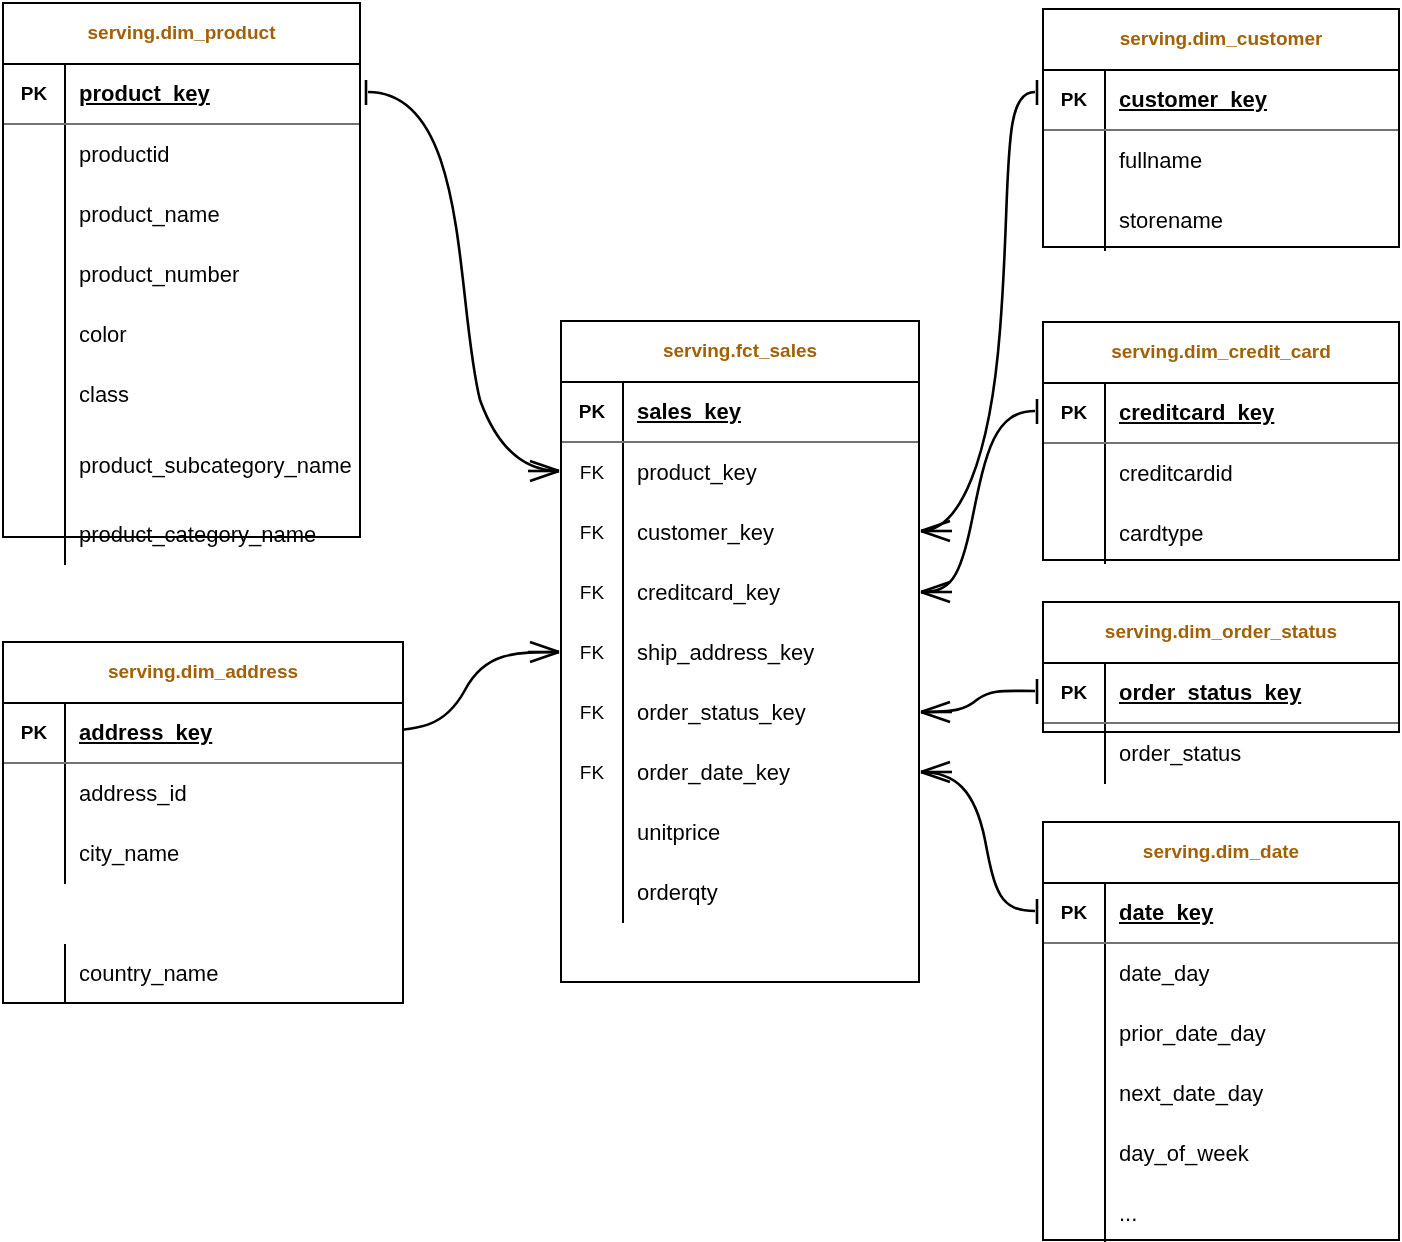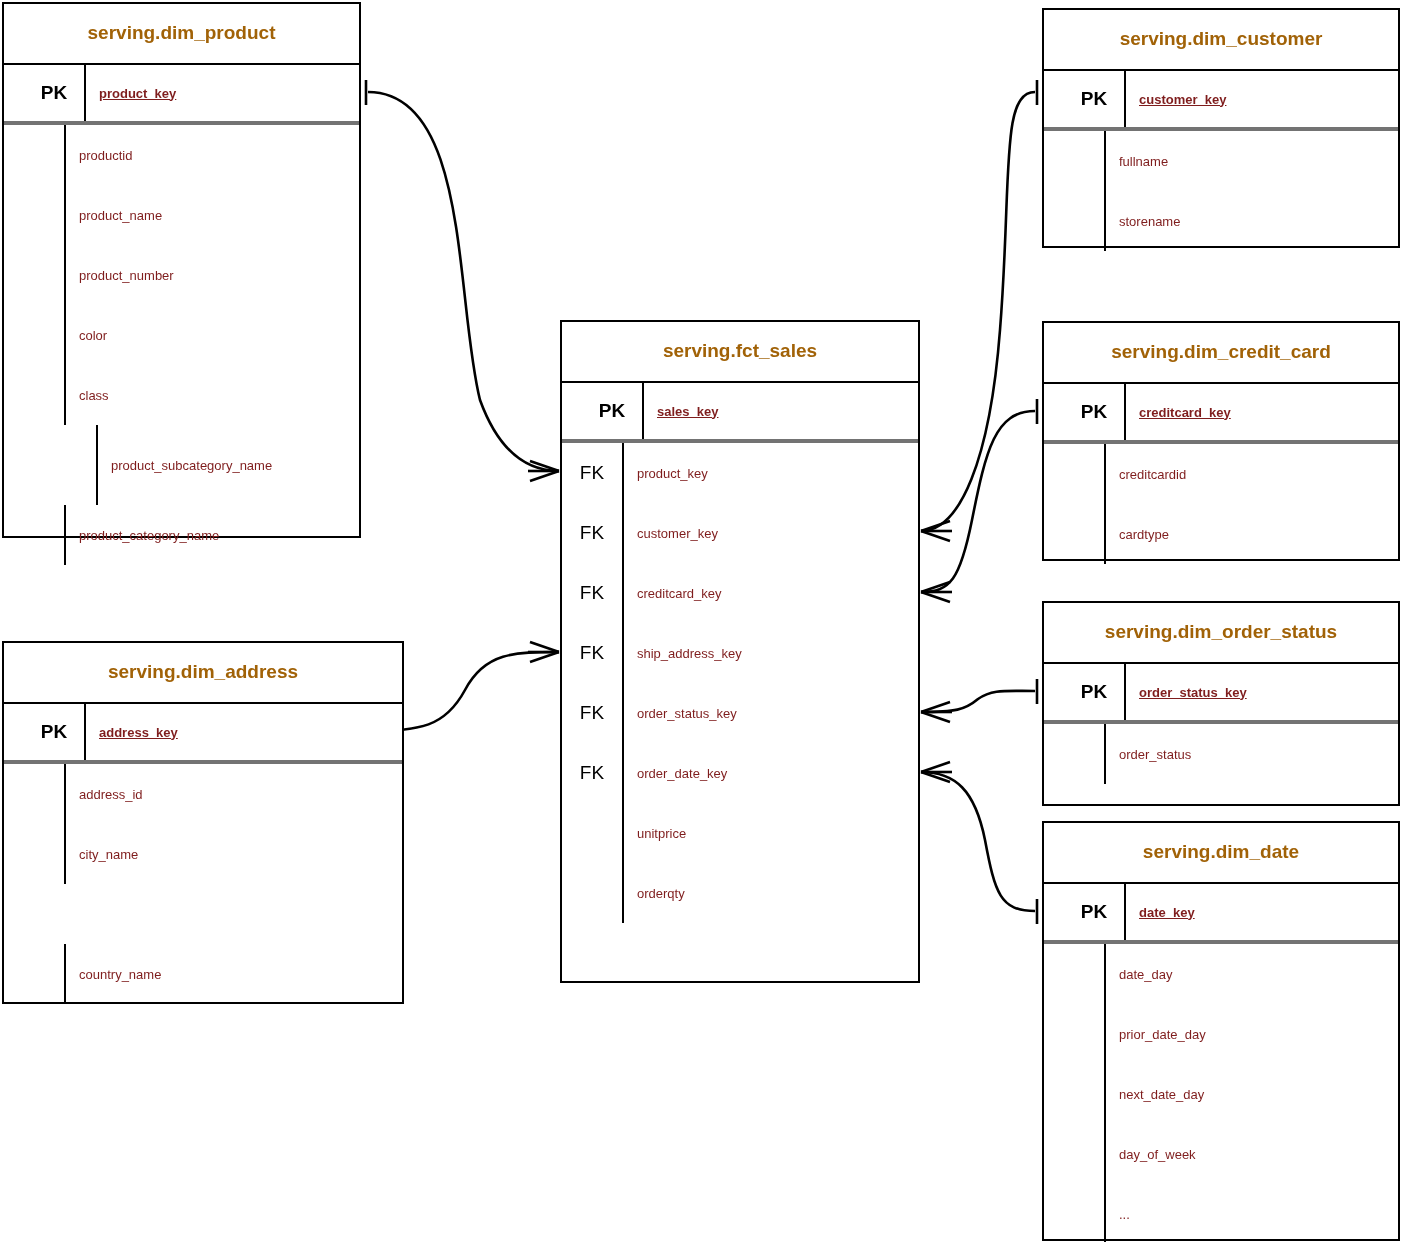--- a/index.html
+++ b/index.html
@@ -41,22 +41,21 @@
     border-bottom: 2px solid #000000;
     white-space: nowrap;
   }
   .row {
     box-sizing: border-box;
     display: flex;
     height: 60px;
     align-items: center;
   }
   .row.pk-row {
-    border-bottom: 4px solid #737373;
-    padding-left: 20px;
+    border-bottom: 2px solid #737373;
   }
   .keycol {
     box-sizing: border-box;
     width: 60px;
     flex: 0 0 60px;
     text-align: center;
     font-size: 19px;
     color: #000000;
     align-self: stretch;
     display: flex;
@@ -67,32 +66,31 @@
     font-weight: bold;
   }
   .namecol {
     box-sizing: border-box;
     flex: 1 1 auto;
     border-left: 2px solid #000000;
     align-self: stretch;
     display: flex;
     align-items: center;
     padding-left: 13px;
-    font-size: 13px;
-    color: #7f1d1d;
+    font-size: 22px;
+    color: #000000;
   }
   .namecol.pk-name {
     font-weight: bold;
     text-decoration: underline;
   }
   .namecol.wrap {
     line-height: 23px;
     white-space: normal;
     word-break: break-all;
-    margin-left: 32px;
   }
   .row.tall { height: 80px; }
 </style>
 </head>
 <body>
 
 <div id="canvas">
 
   <svg id="edges" viewBox="0 0 1402 1242" xmlns="http://www.w3.org/2000/svg">
 
@@ -284,21 +282,21 @@
     <div class="row">
       <div class="keycol"></div>
       <div class="namecol">creditcardid</div>
     </div>
     <div class="row">
       <div class="keycol"></div>
       <div class="namecol">cardtype</div>
     </div>
   </div>
 
-  <div class="entity" style="left:1042px; top:601px; width:358px; height:205px;">
+  <div class="entity" style="left:1042px; top:601px; width:358px; height:132px;">
     <div class="entity-title">serving.dim_order_status</div>
     <div class="row pk-row">
       <div class="keycol bold">PK</div>
       <div class="namecol pk-name">order_status_key</div>
     </div>
     <div class="row">
       <div class="keycol"></div>
       <div class="namecol">order_status</div>
     </div>
   </div>

